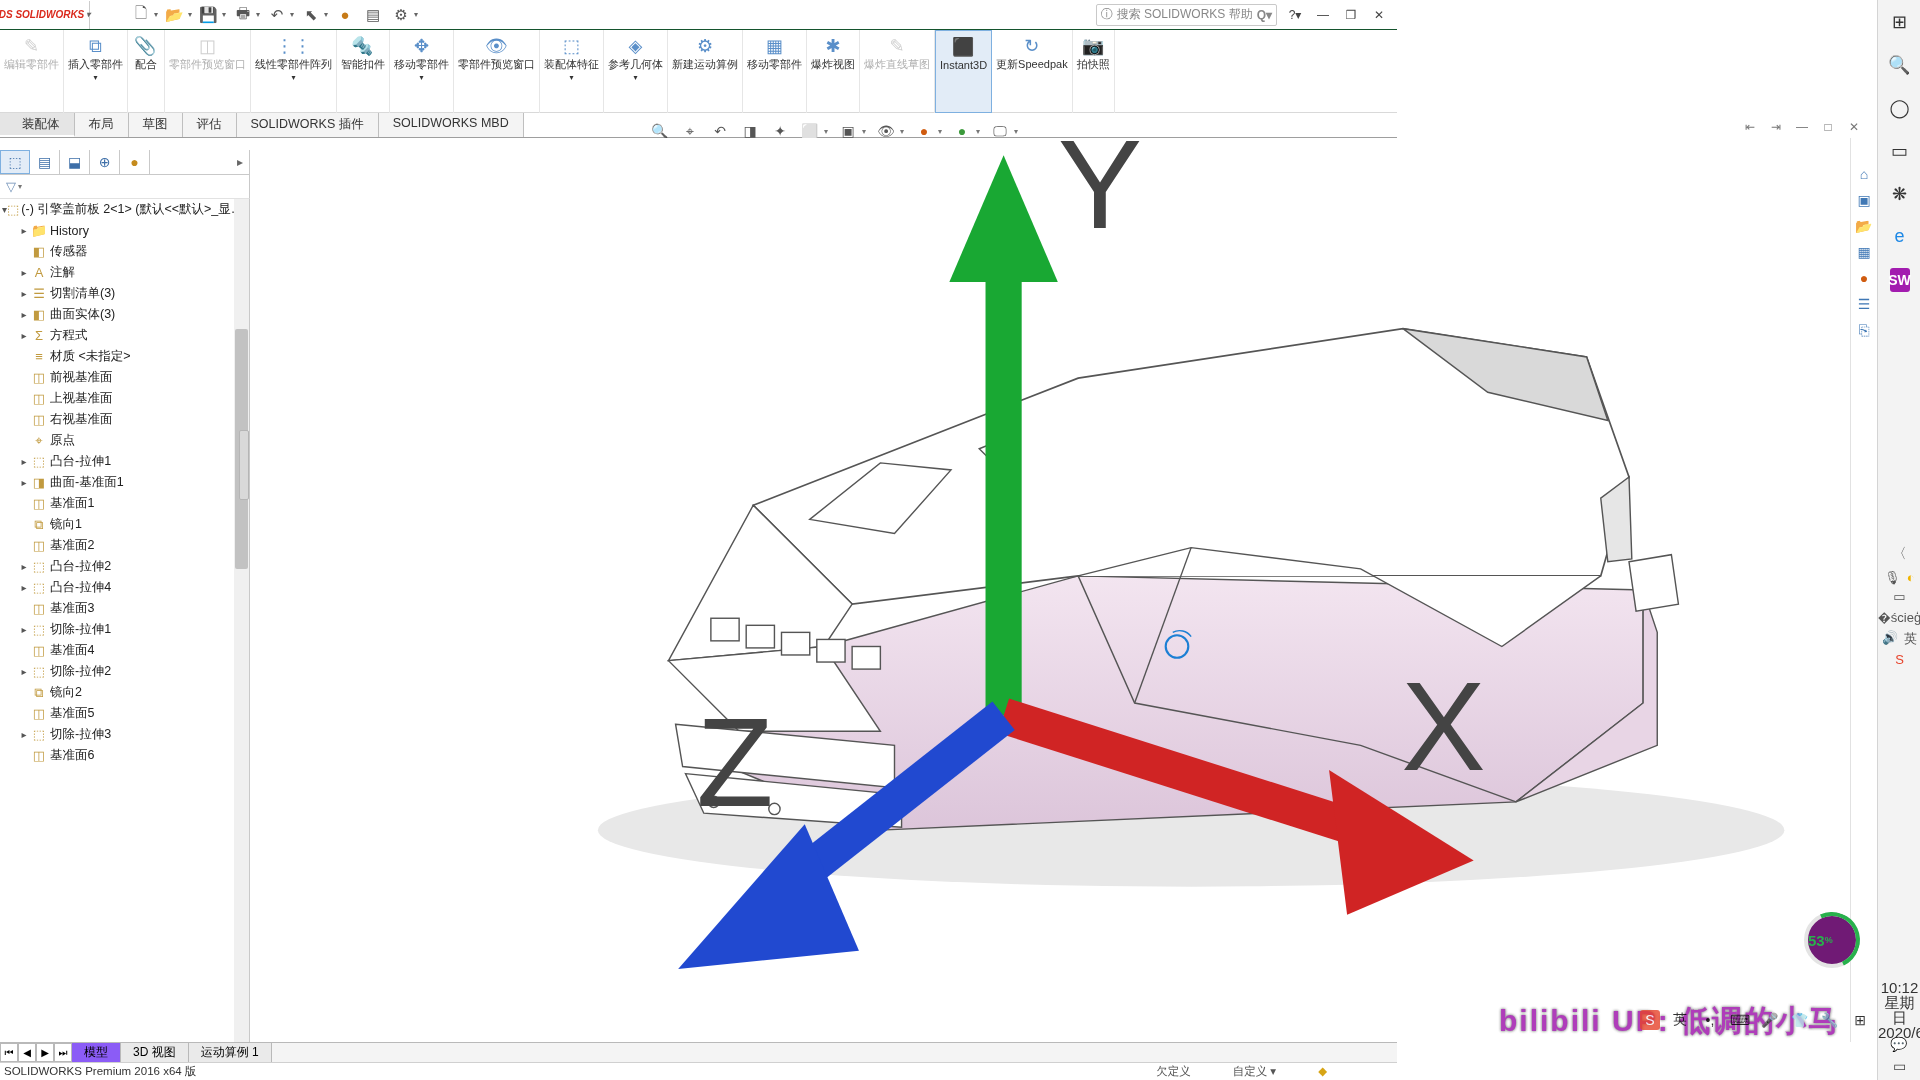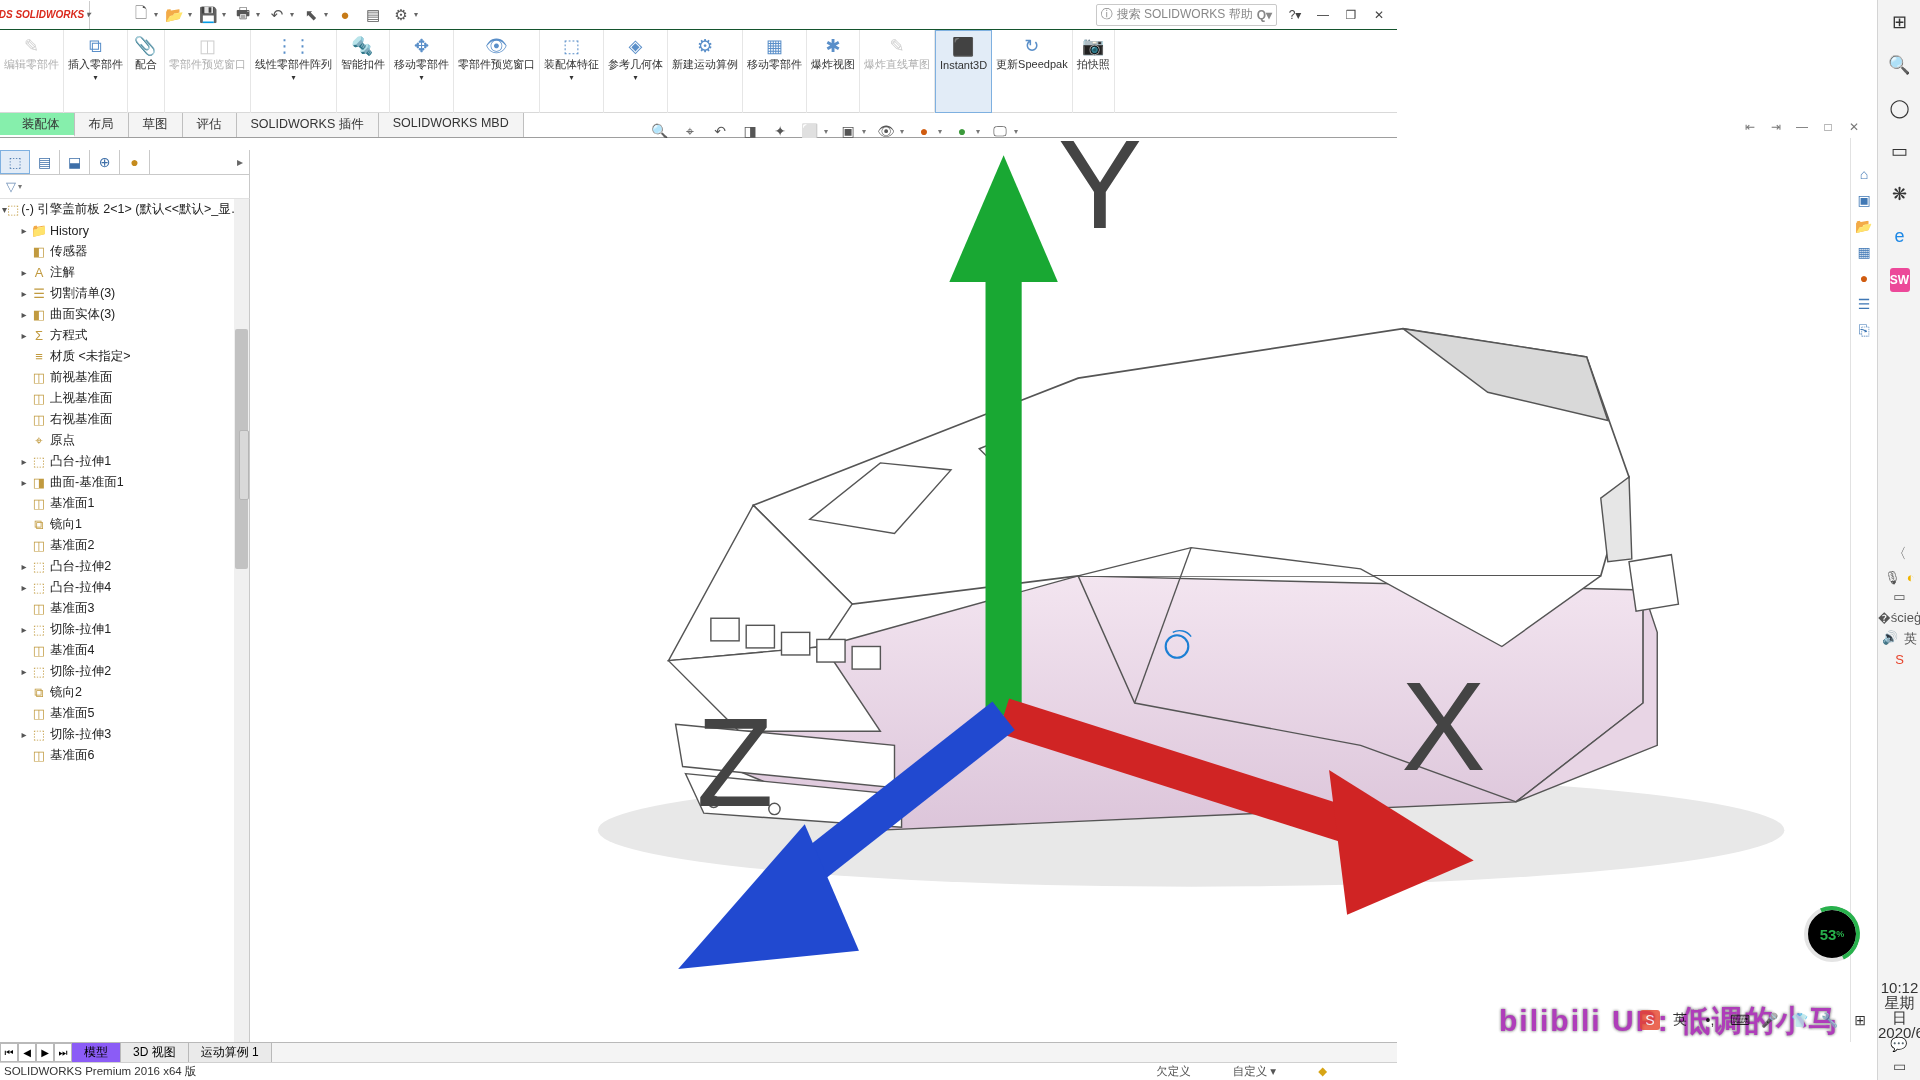--- a/index.html
+++ b/index.html
@@ -18,21 +18,21 @@
 
 .ribbon { position:absolute; left:0; top:30px; width:1397px; height:83px; display:flex; background:#fff; border-bottom:1px solid #d9d9d9; }
 .rbtn { display:flex; flex-direction:column; align-items:center; justify-content:flex-start; padding:4px 4px 0; border-right:1px solid #e6e6e6; font-size:11px; line-height:13px; color:#333; text-align:center; height:83px; min-width:36px; }
 .rbtn.disabled { color:#b0b0b0; }
 .rbtn .ric { width:28px; height:24px; font-size:18px; color:#5a8fc9; display:flex; align-items:center; justify-content:center; }
 .rbtn.disabled .ric { color:#cfcfcf; }
 .rbtn.selected { background:#e2ecf7; border:1px solid #7eb0e0; }
 
 .ribbon-tabs { position:absolute; left:0; top:113px; width:1397px; height:25px; display:flex; background:#fff; border-bottom:1px solid #9e9e9e; }
 .rtab { padding:3px 14px 2px; font-size:12.5px; color:#333; border-right:1px solid #bfbfbf; background:#f4f4f4; }
-.rtab.active { background:#86efac; border-bottom:2px solid #fff; font-weight:500;padding-left:22px;}
+.rtab.active { background:#e5e5e5; border-bottom:2px solid #fff; font-weight:500;padding-left:22px;}
 
 .view-tb { position:absolute; top:118px; left:650px; height:26px; display:flex; gap:10px; align-items:center; }
 .view-tb .vt { width:20px; height:20px; font-size:14px; color:#565656; display:flex; align-items:center; justify-content:center;}
 .view-tb .dd { font-size:8px; margin-left:-6px; color:#777;}
 
 .vwin { position:absolute; top:120px; right:58px; display:flex; gap:10px; }
 .vwin span { font-size:12px; color:#777; width:16px; text-align:center;}
 
 .fm-bar { position:absolute; left:0; top:150px; width:250px; height:25px; display:flex; background:#fff; border-bottom:1px solid #c9c9c9; border-right:1px solid #c9c9c9;}
 .fm-bar .fmtab { width:30px; height:24px; display:flex; align-items:center; justify-content:center; border-right:1px solid #c9c9c9; font-size:14px; color:#3e6fa8;}
@@ -66,27 +66,27 @@
 
 .status { position:absolute; left:0; bottom:0; width:1397px; height:18px; background:#fff; border-top:1px solid #d0d0d0; display:flex; align-items:center; font-size:11.5px; color:#333;}
 .status .left { padding-left:4px; }
 .status .right { margin-left:auto; display:flex; gap:42px; padding-right:70px; color:#555;}
 
 .rtoolbar { position:absolute; right:43px; top:138px; width:27px; bottom:38px; border-left:1px solid #e2e2e2; background:#fff; display:flex; flex-direction:column; align-items:center; gap:6px; padding-top:26px;}
 .rtoolbar .rt { width:20px; height:20px; font-size:14px; color:#4078b5; display:flex; align-items:center; justify-content:center;}
 
 .wincol { position:absolute; right:0; top:0; width:43px; height:1080px; background:#f3f3f3; border-left:1px solid #d4d4d4; }
 .wincol .cell { width:43px; height:43px; display:flex; align-items:center; justify-content:center; font-size:18px; color:#333;}
-.wincol .sw { background:#ec4899; color:#fff; font-size:12px; font-weight:bold; border-radius:3px; width:20px; height:24px; display:flex; align-items:center; justify-content:center;}
+.wincol .sw { background:#a21caf; color:#fff; font-size:14px; font-weight:bold; border-radius:3px; width:20px; height:24px; display:flex; align-items:center; justify-content:center;}
 .wincol .clock { position:absolute; bottom:40px; width:43px; text-align:center; font-size:15px; color:#333; line-height:15px;}
 .wincol .tray { position:absolute; bottom:5px; width:43px; display:flex; flex-direction:column; align-items:center; gap:6px; font-size:14px; color:#444;}
 .wincol .collapse { position:absolute; top:545px; width:43px; text-align:center; color:#666; font-size:14px;}
 .wincol .mini { position:absolute; top:570px; width:43px; display:flex; flex-wrap:wrap; justify-content:center; gap:4px 6px; font-size:13px; color:#555; padding:0 3px;}
 
-.pct { position:absolute; right:60px; bottom:118px; width:56px; height:56px; border-radius:50%; background:#000000; border:4px solid #e4e4e4; display:flex; align-items:center; justify-content:center; font-size:15px; color:#28b14c; font-weight:600;}
+.pct { position:absolute; right:60px; bottom:112px; width:56px; height:56px; border-radius:50%; background:#701a75; border:4px solid #e4e4e4; display:flex; align-items:center; font-size:15px; color:#28b14c; font-weight:600;}
 .pct::before { content:""; position:absolute; inset:-4px; border-radius:50%; border:4px solid transparent; border-top-color:#28b14c; border-right-color:#28b14c; transform:rotate(20deg);}
 
 .watermark { position:absolute; right:80px; bottom:38px; font-size:30px; color:#a21caf; text-shadow:0 0 3px #888, 0 0 3px #888; letter-spacing:2px; font-weight:700; opacity:0.85;}
 
 .imebar { position:absolute; right:50px; bottom:50px; display:flex; gap:10px; align-items:center; font-size:14px; opacity:.8;}
 .imebar span{ width:20px; height:20px; display:flex; align-items:center; justify-content:center; border-radius:3px;}
 </style>
 </head>
 <body>
 

